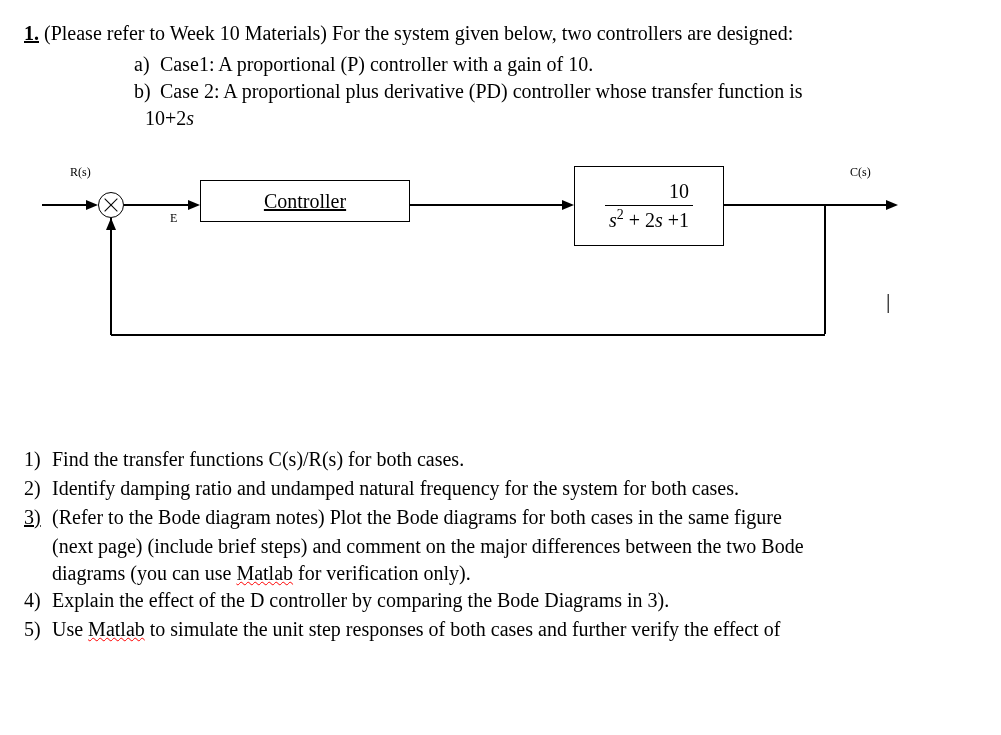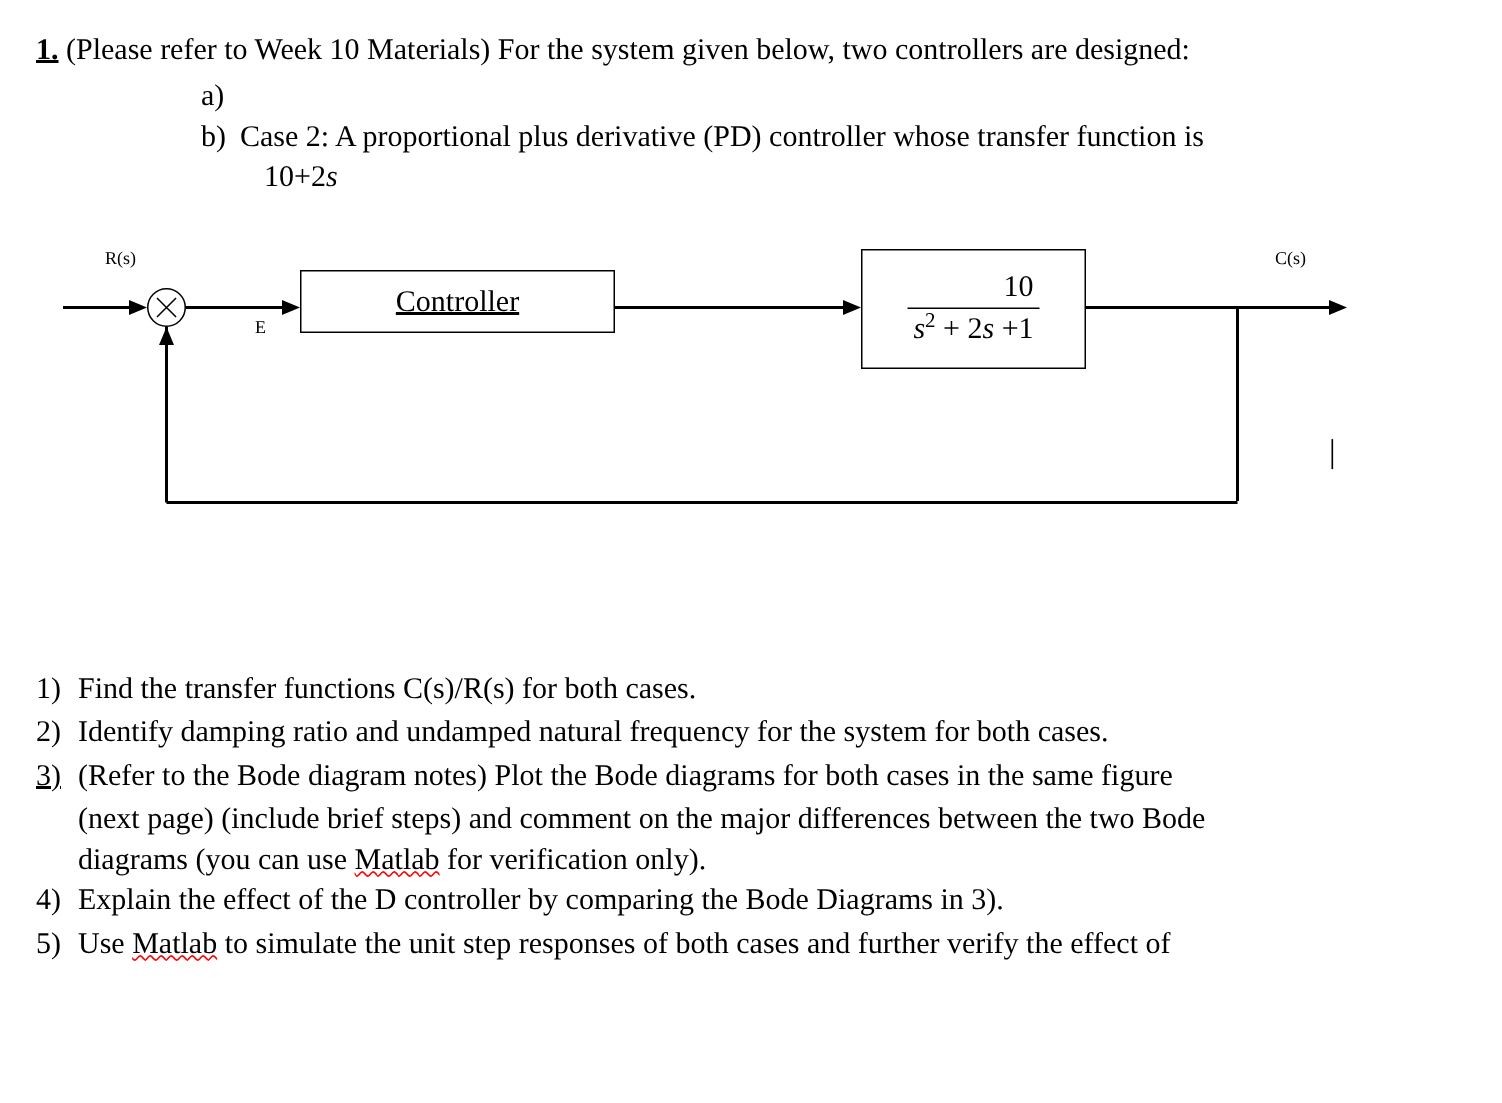--- a/index.html
+++ b/index.html
@@ -29,21 +29,21 @@
     margin-bottom: 24px;
   }
   .sub-list .item {
     display: flex;
   }
   .sub-list .label {
     width: 26px;
     flex-shrink: 0;
   }
   .pd-extra {
-    margin-left: 42px;
+    margin-left: 11px;
   }
   .italic {
     font-style: italic;
   }
 
   
   .diagram {
     position: relative;
     height: 260px;
     margin: 10px 0 30px 0;
@@ -148,20 +148,21 @@
 <body>
 
 <div class="q-header">
   <span class="q-num">1.</span>
   <span>(Please refer to Week 10 Materials) For the system given below, two controllers are designed:</span>
 </div>
 
 <div class="sub-list">
   <div class="item">
     <span class="label">a)</span>
+    <span>Case1: A proportional (P) controller with a gain of 10.</span>
   </div>
   <div class="item">
     <span class="label">b)</span>
     <span>Case 2: A proportional plus derivative (PD) controller whose transfer function is</span>
   </div>
   <div class="pd-extra">
     <span>10+2</span><span class="italic">s</span>
   </div>
 </div>
 

